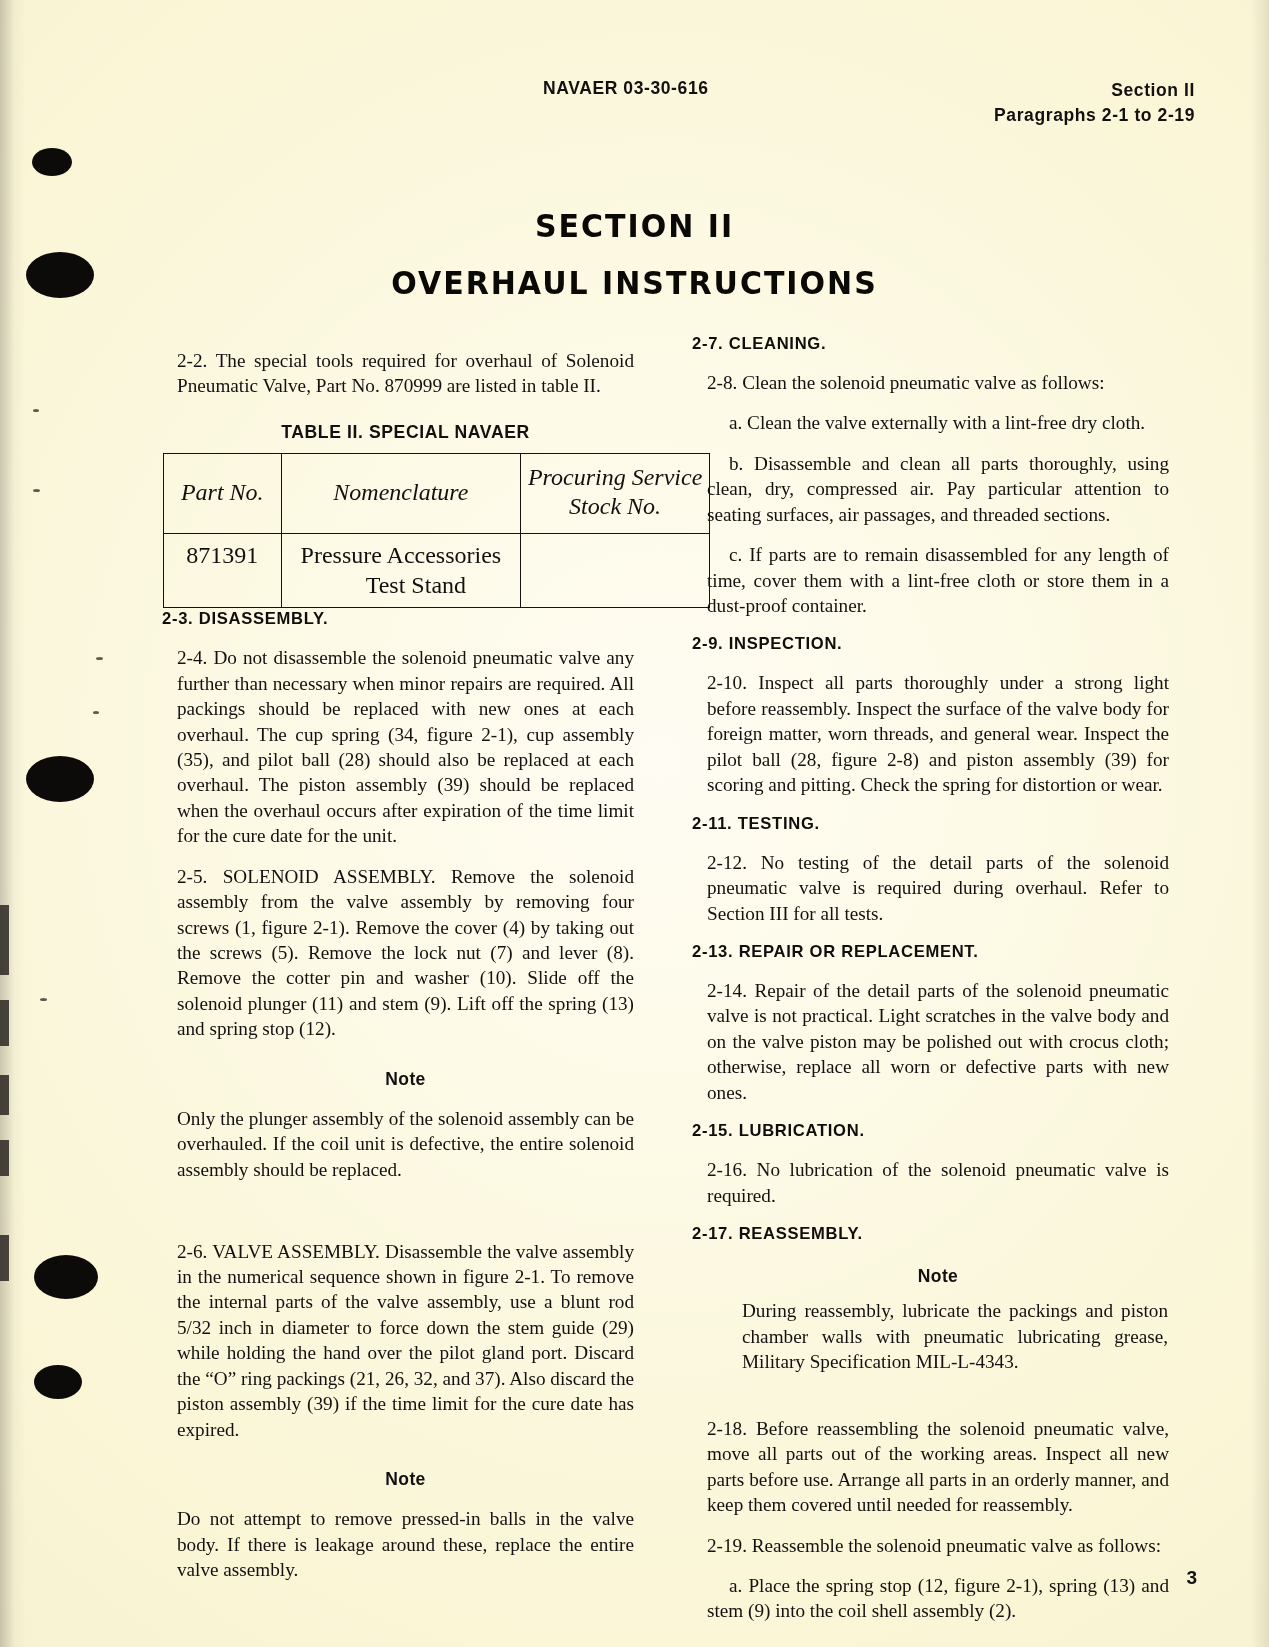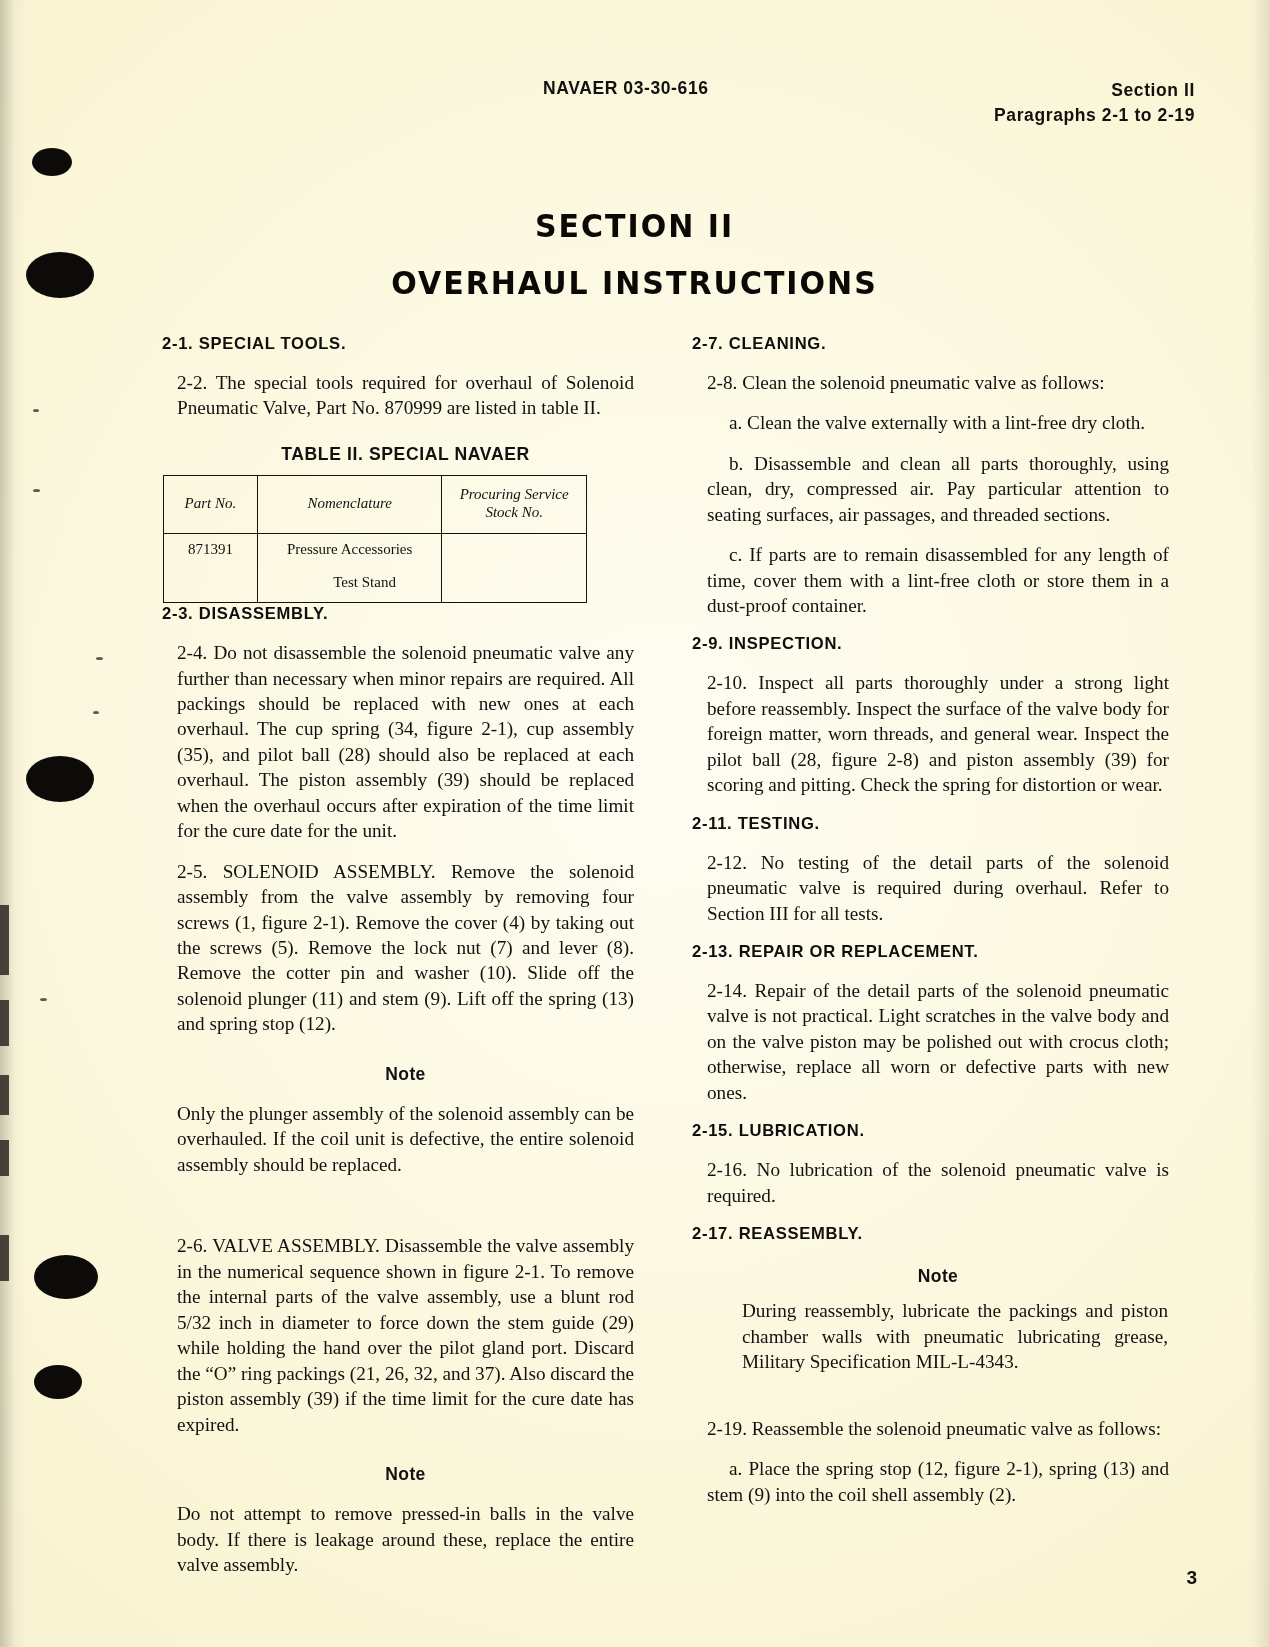--- a/index.html
+++ b/index.html
@@ -154,23 +154,23 @@
   .tbl-caption {
     font-family: "Liberation Sans", "DejaVu Sans", sans-serif;
     font-weight: bold;
     font-size: 17.6px;
     text-align: center;
     letter-spacing: 0.6px;
     margin: 22px 0 9px 0;
   }
   table.tools {
     border-collapse: collapse;
-    width: 424px;
+    width: 547px;
     margin: 0 auto 0 1px;
-    font-size: 15px;
+    font-size: 24px;
   }
   table.tools, table.tools td, table.tools th {
     border: 1.6px solid #16130f;
   }
   table.tools th {
     font-weight: normal;
     font-style: italic;
     text-align: center;
     padding: 9px 6px 12px 6px;
     line-height: 1.2;
@@ -180,21 +180,21 @@
     padding: 6px 8px;
     vertical-align: top;
   }
   td.pn { text-align: center; white-space: nowrap; }
   td.nm { text-align: left; }
   td.stock { }
   .col-pn   { width: 104px; }
   .col-nm   { width: 212px; }
   .col-st   { width: 167px; }
   .nm-2line { line-height: 1.28; }
-  .nm-indent { display: block; padding-left: 30px; margin-top: 14px; }
+  .nm-indent { display: block; padding-left: 30px; }
   .row-tall td { height: 56px; text-align: center; }
 
   
   .pageno {
     position: absolute;
     right: 72px;
     bottom: 58px;
     font-family: "Liberation Sans", "DejaVu Sans", sans-serif;
     font-weight: bold;
     font-size: 19px;
@@ -232,21 +232,20 @@
       <div>Paragraphs 2-1 to 2-19</div>
     </div>
   </div>
 
   <div class="title-block">
     <div class="title-main">SECTION II</div>
     <div class="title-sub">OVERHAUL INSTRUCTIONS</div>
   </div>
 
   <div class="col col-left">
-    <h3 class="sec">2-1. SPECIAL TOOLS.</h3>
     <p class="body">2-2.  The special tools required for overhaul of Solenoid Pneumatic Valve, Part No. 870999 are listed in table II.</p>
 
     <div class="tbl-caption">TABLE II.  SPECIAL NAVAER</div>
     <table class="tools">
       <colgroup>
         <col class="col-pn">
           <col class="col-nm">
           <col class="col-st">
       </colgroup>
       <thead>
@@ -303,18 +302,19 @@
 
     <h3 class="sec sp-top-lg">2-15. LUBRICATION.</h3>
     <p class="body">2-16.  No lubrication of the solenoid pneumatic valve is required.</p>
 
     <h3 class="sec sp-top-lg">2-17. REASSEMBLY.</h3>
 
     <div class="note-head tightgap">Note</div>
     <p class="body note-body r">During reassembly, lubricate the packings and piston chamber walls with pneumatic lubricating grease, Military Specification MIL-L-4343.</p>
 
     <div style="height:26px"></div>
+    <p class="body">2-18.  Before reassembling the solenoid pneumatic valve, move all parts out of the working areas. Inspect all new parts before use. Arrange all parts in an orderly manner, and keep them covered until needed for reassembly.</p>
     <p class="body">2-19.  Reassemble the solenoid pneumatic valve as follows:</p>
     <p class="body sub">a.  Place the spring stop (12, figure 2-1), spring (13) and stem (9) into the coil shell assembly (2).</p>
   </div>
 
   <div class="pageno">3</div>
 </div>
 
 </body></html>

